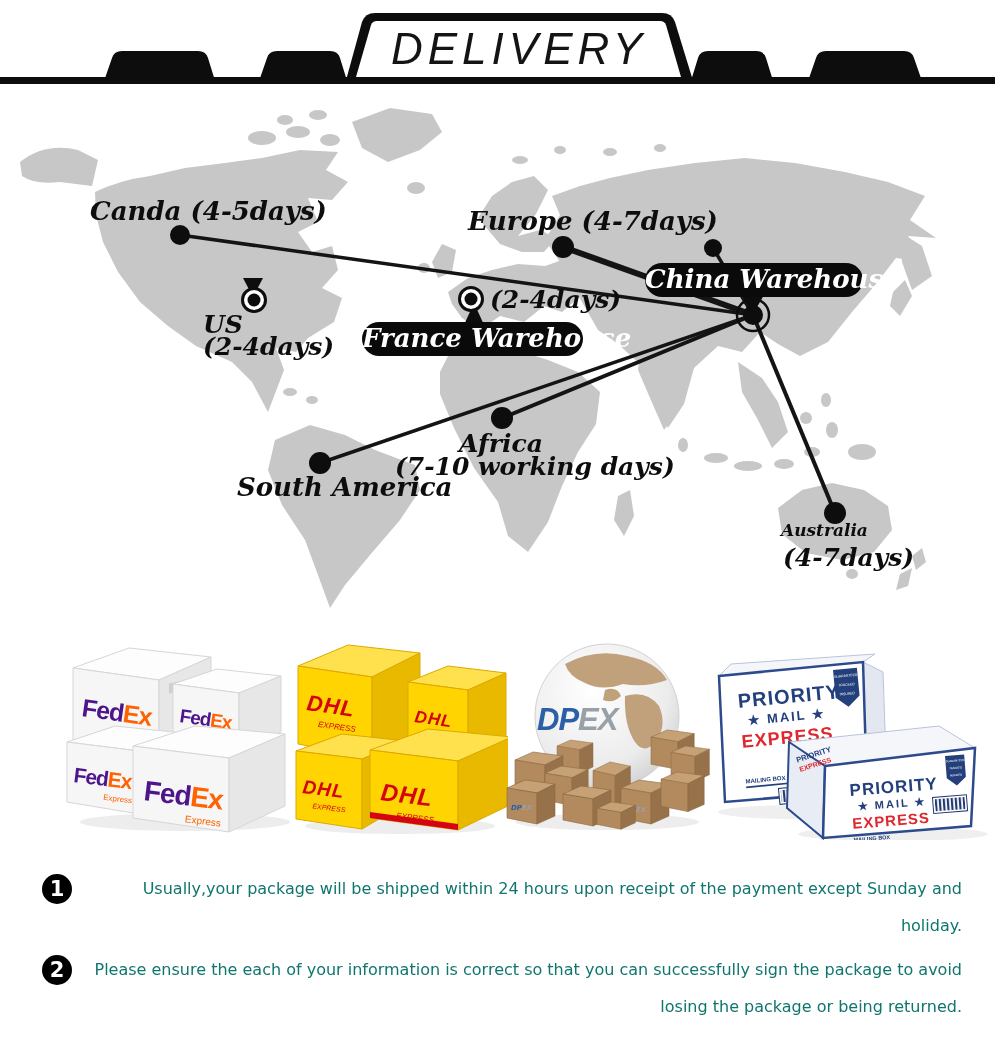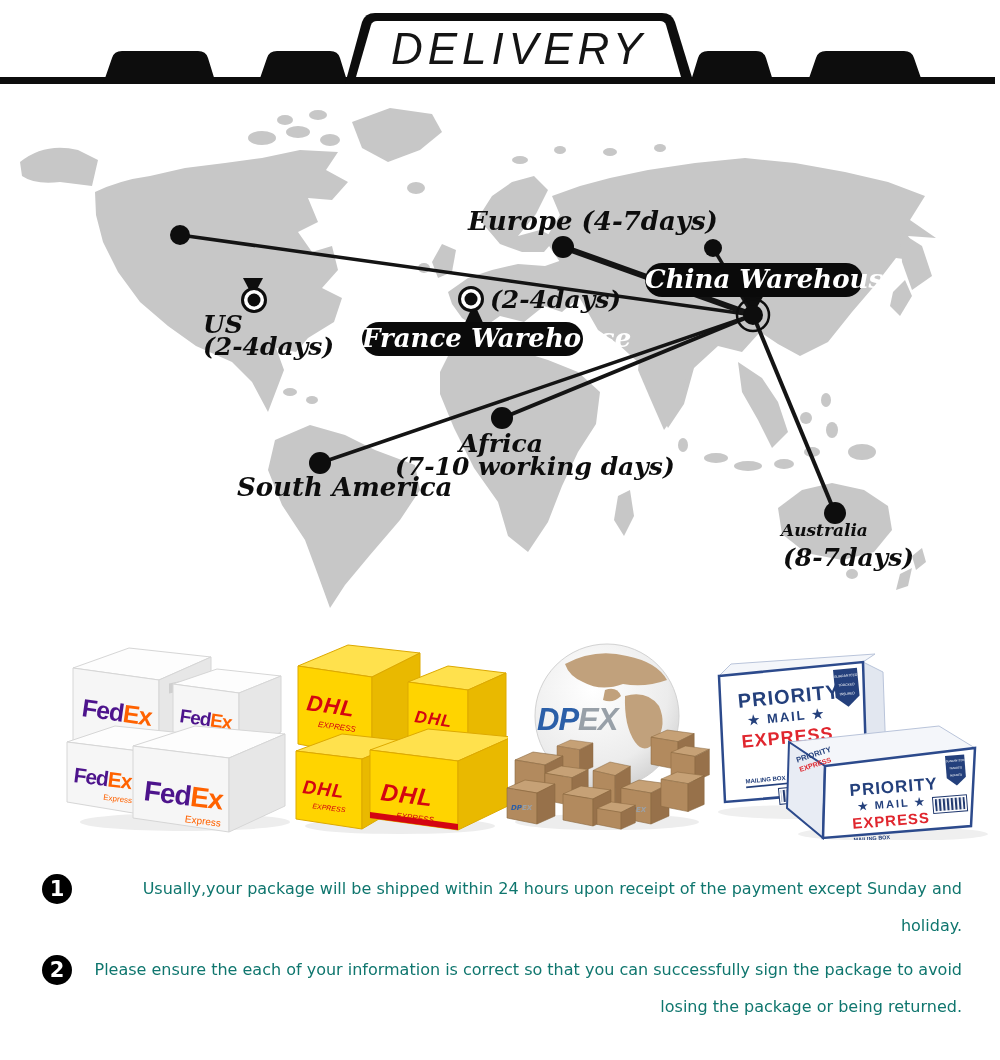--- a/index.html
+++ b/index.html
@@ -150,31 +150,32 @@
       <polygon points="742,295 764,295 753,314"></polygon>
       <circle cx="254" cy="300" r="11.5" fill="#ffffff" stroke="#0d0d0d" stroke-width="3"></circle>
       <circle cx="254" cy="300" r="6.5"></circle>
       <circle cx="471" cy="299" r="11.5" fill="#ffffff" stroke="#0d0d0d" stroke-width="3"></circle>
       <circle cx="471" cy="299" r="6.5"></circle>
       <circle cx="753" cy="315" r="16" fill="none" stroke="#0d0d0d" stroke-width="2.5"></circle>
       <circle cx="753" cy="315" r="10"></circle>
     </g>
   </svg>
 
+  <div class="map-label lbl-canada">Canda (4-5days)</div>
   <div class="map-label lbl-europe">Europe (4-7days)</div>
   <div class="map-label lbl-us-name">US</div>
   <div class="map-label lbl-us-days">(2-4days)</div>
   <div class="map-label lbl-france-days">(2-4days)</div>
   <div class="pill france">France Warehouse</div>
   <div class="pill china">China Warehouse</div>
   <div class="map-label lbl-africa-name">Africa</div>
   <div class="map-label lbl-africa-days">(7-10 working days)</div>
   <div class="map-label lbl-sa-name">South America</div>
   <div class="map-label lbl-au-name">Australia</div>
-  <div class="map-label lbl-au-days">(8-7days)</div>
+  <div class="map-label lbl-au-days">(4-7days)</div>
 
   <svg class="abs" style="left:55px;top:636px;" width="250" height="200" viewBox="0 0 250 200">
     <ellipse cx="130" cy="186" rx="105" ry="9" fill="#ededed"></ellipse>
     <g transform="translate(18,8)" stroke="#d6d6d6" stroke-width="1">
       <path d="M0 24 L56 4 L138 13 L86 36 Z" fill="#fdfdfd"></path>
       <path d="M0 24 L86 36 L86 112 L0 98 Z" fill="#f6f6f6"></path>
       <path d="M86 36 L138 13 L138 86 L86 112 Z" fill="#e7e7e7"></path>
       <g stroke="none" transform="translate(8,72) rotate(8)">
         <text font-family="Liberation Sans, sans-serif" font-weight="bold" font-size="25" letter-spacing="-1"><tspan fill="#4d148c">Fed</tspan><tspan fill="#ff6200">Ex</tspan></text>
         <text x="38" y="16" font-family="Liberation Sans, sans-serif" font-size="9" fill="#ff6200">Express</text>

